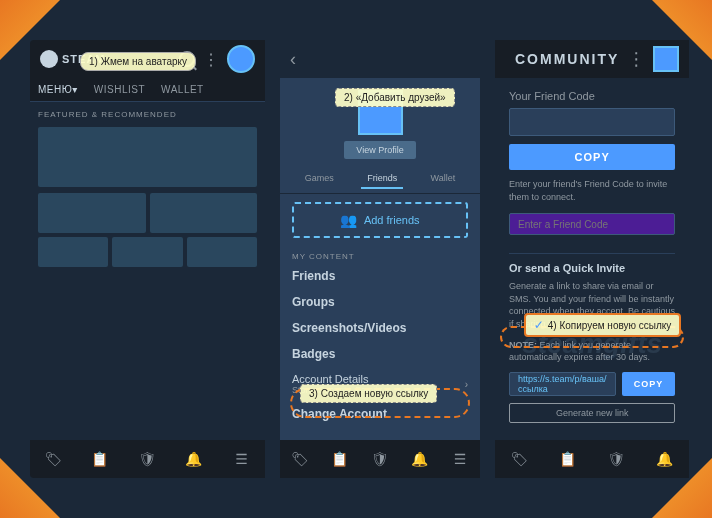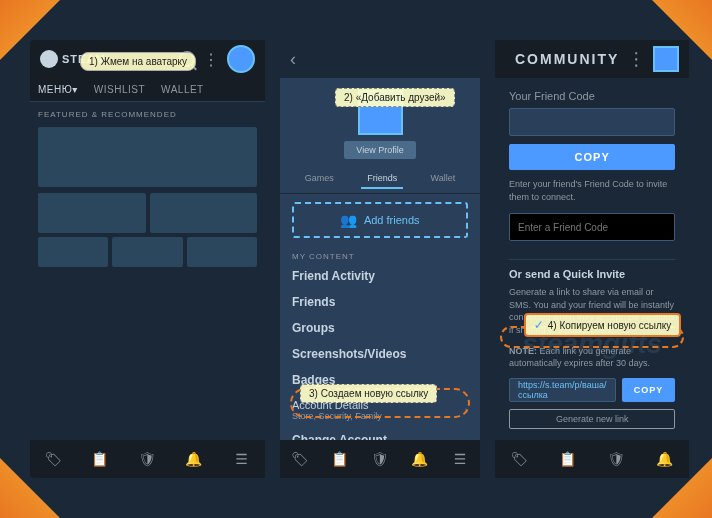--- a/index.html
+++ b/index.html
@@ -465,27 +465,27 @@
 
     .helper-text {
       color: #8f98a0;
       font-size: 9px;
       line-height: 1.4;
       margin-bottom: 10px;
     }
 
     .enter-code-input {
       width: 100%;
-      background: #000000;
+      background: #4c1d95;
       border: 1px solid #3d5a7a;
       border-radius: 2px;
       padding: 6px 8px;
       color: #8f98a0;
       font-size: 10px;
-      height: 28px;
+      height: 22px;
       margin-bottom: 10px;
     }
 
     .divider {
       border: none;
       border-top: 1px solid #2a3f5a;
       margin: 8px 0;
     }
 
     .quick-invite-label {
@@ -686,21 +686,20 @@
       <span class="mid-tab">Wallet</span>
     </div>
 
     <button class="add-friends-btn">
       <span class="plus-icon">👥</span>
       <span>Add friends</span>
     </button>
 
     <div class="my-content-label">MY CONTENT</div>
 
-    <div class="mid-menu-item">Friend Activity</div>
     <div class="mid-menu-item">Friends</div>
     <div class="mid-menu-item">Groups</div>
     <div class="mid-menu-item">Screenshots/Videos</div>
     <div class="mid-menu-item">Badges</div>
 
     <div class="mid-menu-item-sub">
       <div>
         <div style="font-size:11px;color:#c6d4df;">Account Details</div>
         <div style="font-size:9px;color:#8f98a0;">Store, Security, Family</div>
       </div>

